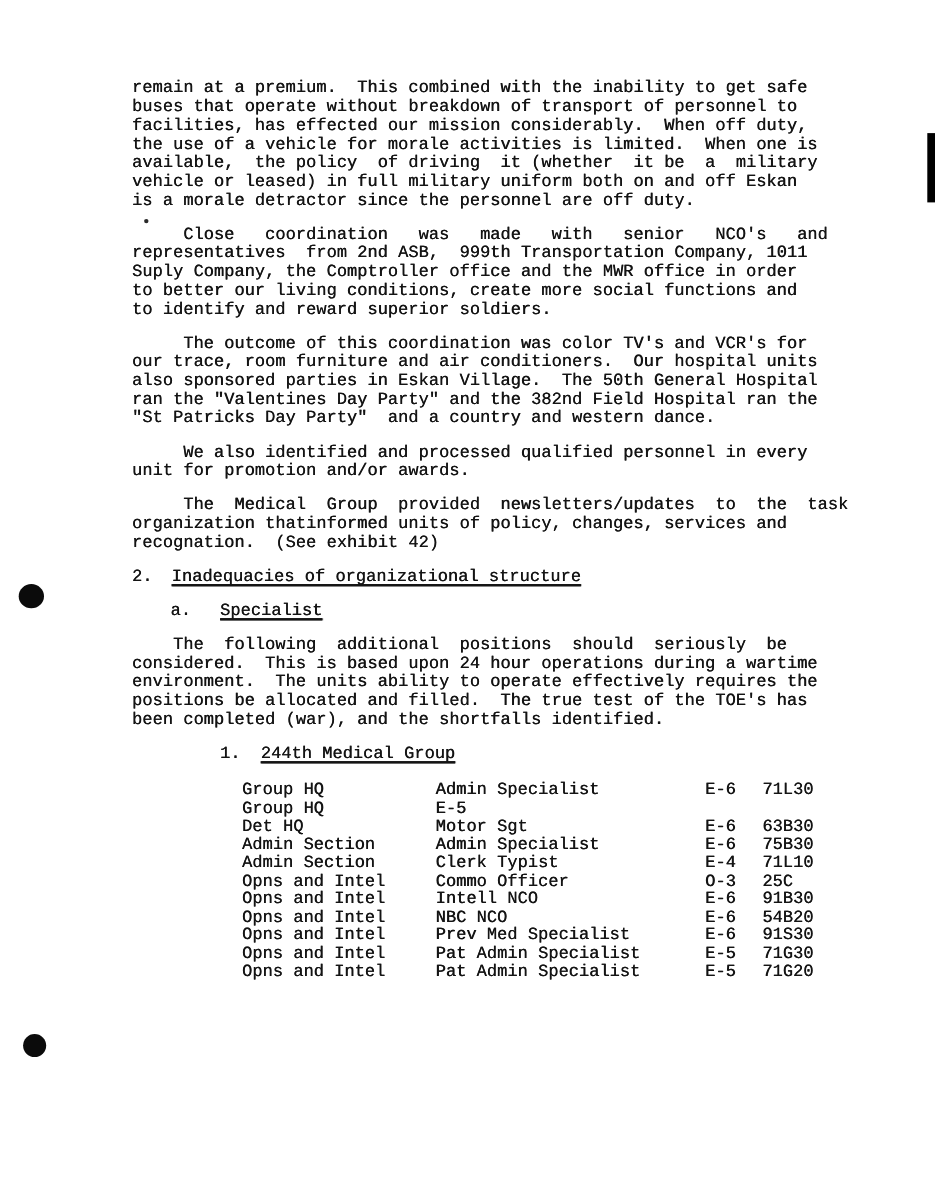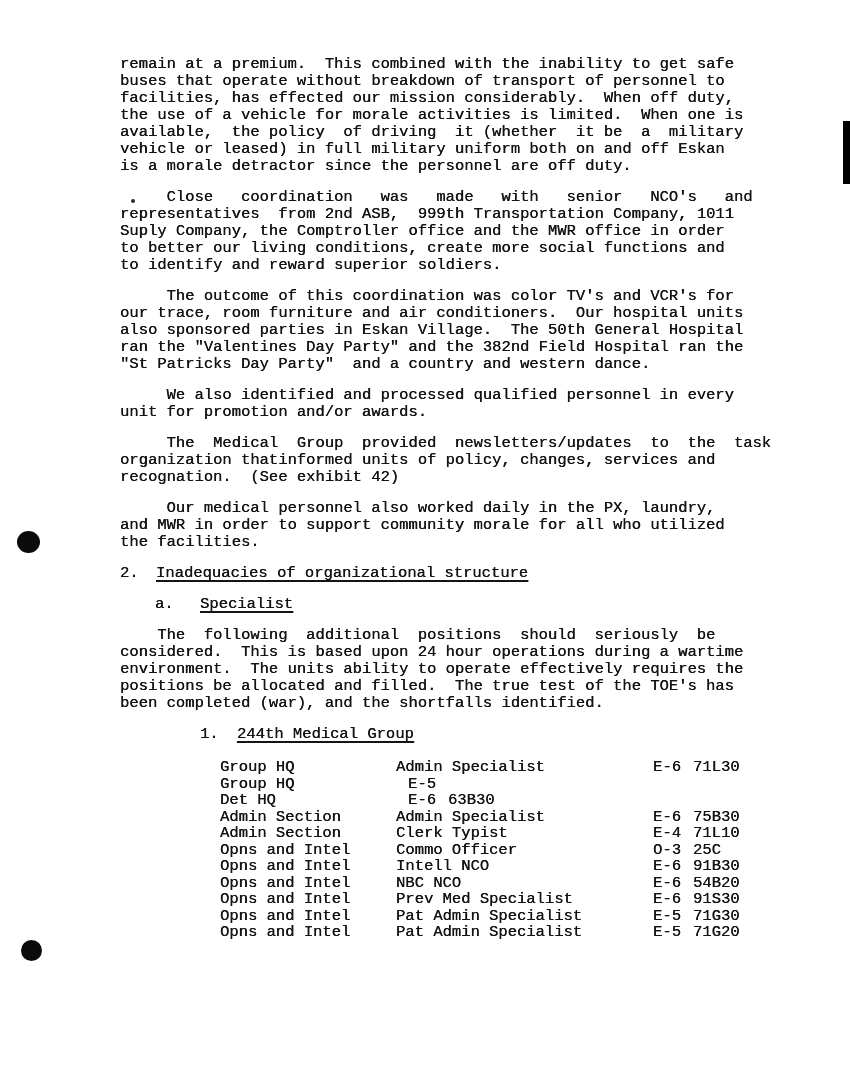--- a/index.html
+++ b/index.html
@@ -12,21 +12,21 @@
     width: 850px;
     height: 1079px;
     background: #ffffff;
     overflow: hidden;
     font-family: "Liberation Mono", "DejaVu Sans Mono", monospace;
     color: #141414;
   }
   .content {
     position: absolute;
     left: 120px;
-    top: 56px;
+    top: 72px;
     width: 690px;
     font-size: 15.5px;
     line-height: 17px;
     text-shadow: 0.3px 0 0 currentColor;
   }
   .para {
     white-space: pre;
     margin: 0 0 14px 0;
   }
   .h-row {
@@ -50,21 +50,21 @@
     margin-left: 100px;
     margin-top: 16px;
   }
   .trow {
     display: flex;
     line-height: 16.5px;
     white-space: pre;
   }
   .c-unit  { width: 176px; }
   .c-pos   { width: 245px; }
-  .c-grade { width: 52px; text-align: center; }
+  .c-grade { width: 52px; }
   .c-mos   { flex: 1; }
   
   .punch {
     position: absolute;
     background: #0b0b0b;
     border-radius: 50%;
   }
   .punch-1 { left: 17px; top: 531px; width: 23px; height: 22px; }
   .punch-2 { left: 21px; top: 940px; width: 21px; height: 21px; }
   .scan-bar {
@@ -112,23 +112,20 @@
     <div class="para">     The outcome of this coordination was color TV's and VCR's for
 our trace, room furniture and air conditioners.  Our hospital units
 also sponsored parties in Eskan Village.  The 50th General Hospital
 ran the "Valentines Day Party" and the 382nd Field Hospital ran the
 "St Patricks Day Party"  and a country and western dance.</div>
     <div class="para">     We also identified and processed qualified personnel in every
 unit for promotion and/or awards.</div>
     <div class="para">     The  Medical  Group  provided  newsletters/updates  to  the  task
 organization thatinformed units of policy, changes, services and
 recognation.  (See exhibit 42)</div>
-    <div class="para">     Our medical personnel also worked daily in the PX, laundry,
-and MWR in order to support community morale for all who utilized
-the facilities.</div>
 
     <div class="h-row h2">
       <span class="h-num">2.</span>
       <span class="h-title">Inadequacies of organizational structure</span>
     </div>
 
     <div class="h-row ha">
       <span class="h-num">a.</span>
       <span class="h-title">Specialist</span>
     </div>
@@ -151,20 +148,21 @@
         <span class="c-grade">E-6</span>
         <span class="c-mos">71L30</span>
       </div>
       <div class="trow">
         <span class="c-unit">Group HQ</span>
         <span class="c-grade">E-5</span>
         <span class="c-mos"></span>
       </div>
       <div class="trow">
         <span class="c-unit">Det HQ</span>
+        <span class="c-pos">Motor Sgt</span>
         <span class="c-grade">E-6</span>
         <span class="c-mos">63B30</span>
       </div>
       <div class="trow">
         <span class="c-unit">Admin Section</span>
         <span class="c-pos">Admin Specialist</span>
         <span class="c-grade">E-6</span>
         <span class="c-mos">75B30</span>
       </div>
       <div class="trow">

